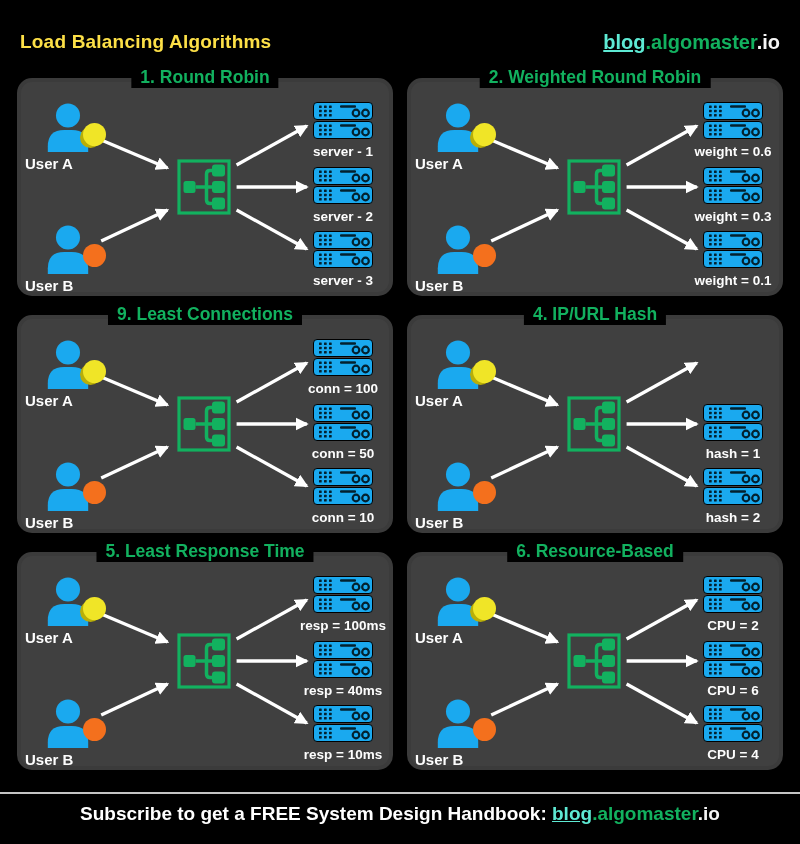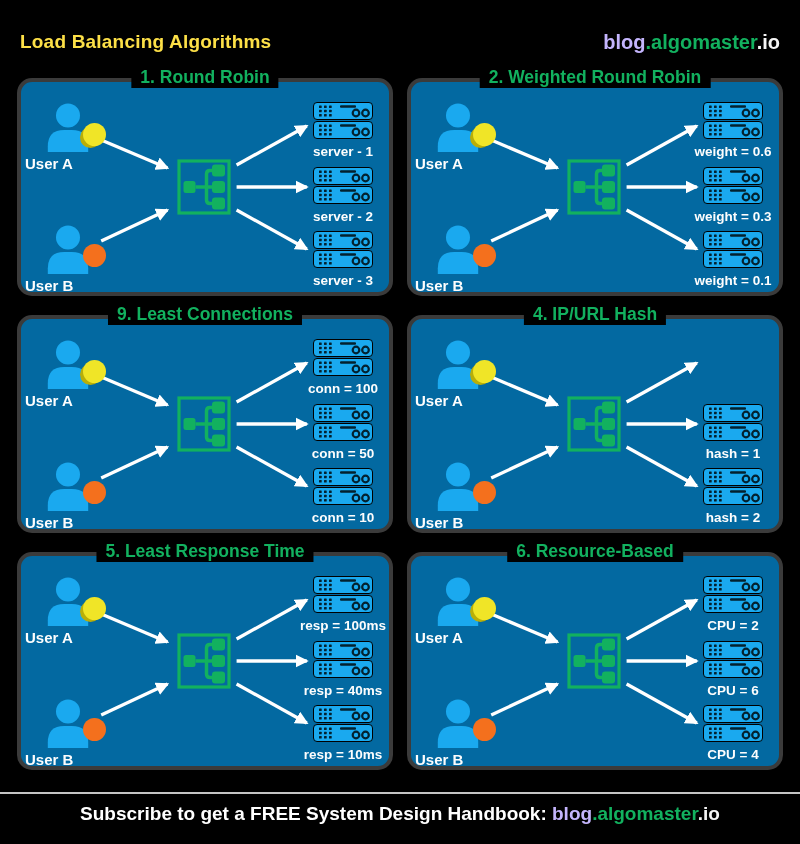--- a/index.html
+++ b/index.html
@@ -9,32 +9,32 @@
     font-family:"Liberation Sans","DejaVu Sans",sans-serif;
     color:#fff;
   }
   
   .header{
     height:78px; padding:6px 20px 0 20px;
     display:flex; align-items:center; justify-content:space-between;
   }
   .page-title{ font-size:19px; font-weight:800; letter-spacing:.2px; color:#fde047; }
   .brand{ font-size:20px; font-weight:800; white-space:nowrap; }
-  .b-blue{ color:#c4b5fd; }
+  .b-blue{ color:#5eead4;text-decoration:underline; }
   .b-green{ color:#12b15f; }
   .b-white{ color:#f5f5f5; }
   
   .grid{
     padding:0 17px;
     display:grid; grid-template-columns:1fr 1fr;
     grid-auto-rows:218px; column-gap:14px; row-gap:19px;
   }
   .panel{
     position:relative; height:100%;
-    background:#0369a1; border:4px solid #3b3b3b; border-radius:15px;
+    background:#404040; border:4px solid #3b3b3b; border-radius:15px;
   }
   .panel-title{
     position:absolute; top:-15px; left:50%; transform:translateX(-50%);
     background:#000; padding:0 9px; white-space:nowrap;
     font-size:17.5px; font-weight:800; color:#12b15f;
   }
   .arrows{ position:absolute; inset:0; width:100%; height:100%; }
   
   .user{ position:absolute; left:4px; width:86px; text-align:left; }
   .user-a{ top:20px; } .user-b{ top:142px; }

